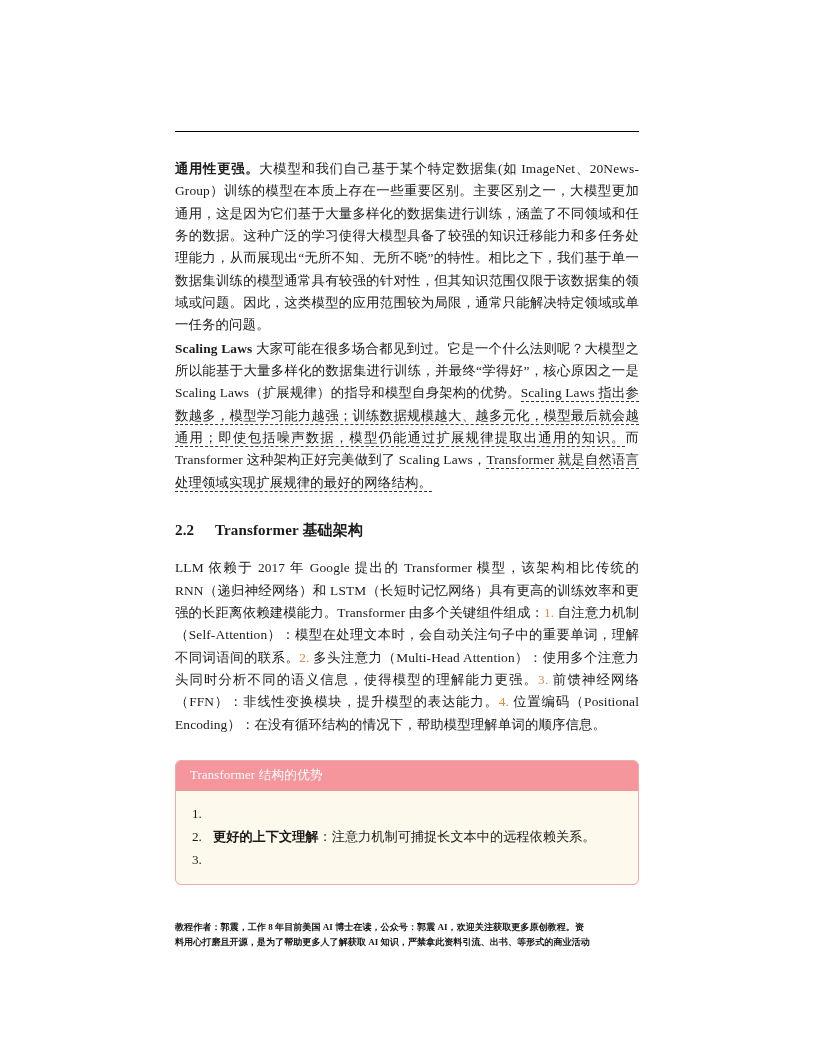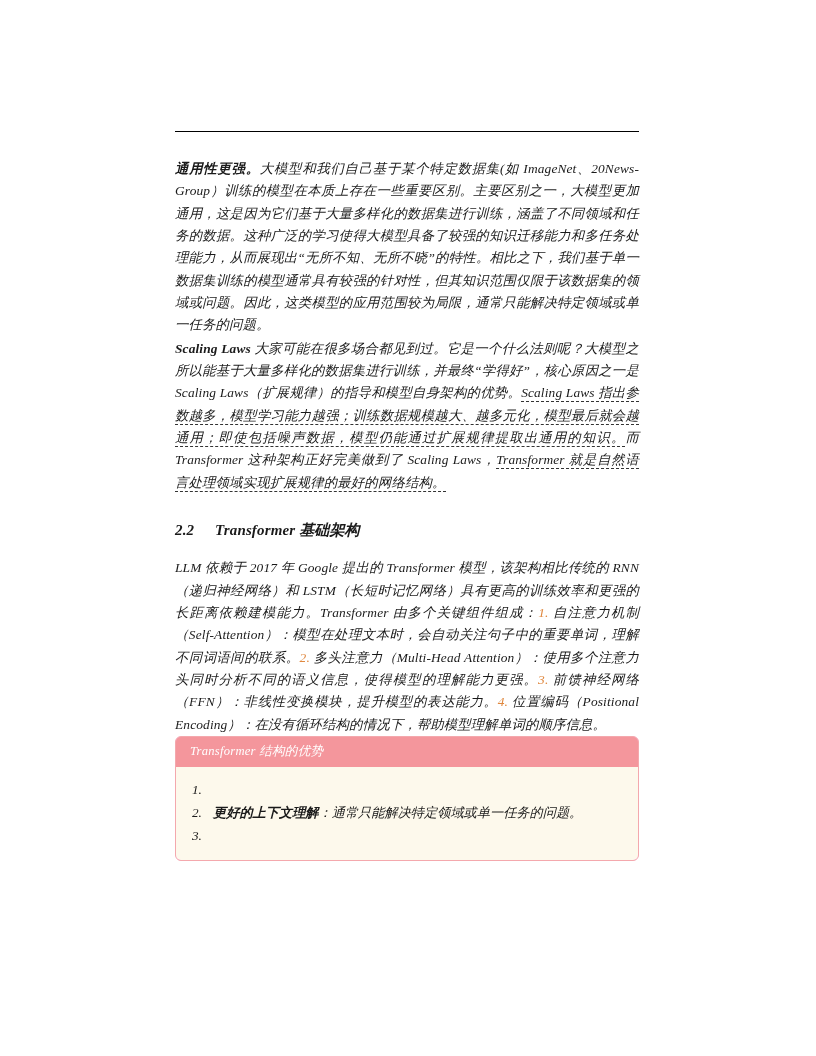--- a/index.html
+++ b/index.html
@@ -15,21 +15,20 @@
     color: #1a1a1a;
     overflow: hidden;
   }
 
   .page {
     position: absolute;
     left: 0; top: 0;
     width: 816px;
     height: 1020px;
     background: #ffffff;
-    font-style: italic;
   }
 
   .content {
     position: absolute;
     left: 175px;
     top: 131px;
     width: 464px;
   }
 
   .top-rule {
@@ -67,20 +66,21 @@
     display: inline-block;
     width: 40px;
   }
 
   .num-marker {
     color: #e0883f;
   }
 
   
   .callout {
+    margin-top: 24px;
     border: 1.4px solid #f4a8ad;
     border-radius: 6px;
     overflow: hidden;
     background: #f9a8d4;
     box-shadow: 0 0 0 0 rgba(0,0,0,0);
   }
   .callout-header {
     background: #f4969c;
     color: #ffffff;
     font-size: 12.6px;
@@ -141,25 +141,29 @@
 
     <div class="callout">
       <div class="callout-header">Transformer 结构的优势</div>
       <div class="callout-body">
         <ul class="callout-list">
           <li>
             <span class="idx">1.</span>
           </li>
           <li>
             <span class="idx">2.</span>
-            <span class="txt"><b>更好的上下文理解</b><span>：</span><span>通常只能解决特定领域或单一任务的问题。</span></span>
+            <span class="txt"><b>更好的上下文理解</b><span>：</span><span>注意力机制可捕捉长文本中的远程依赖关系。</span></span>
           </li>
           <li>
             <span class="idx">3.</span>
           </li>
         </ul>
       </div>
     </div>
 
   </div>
 
+  <div class="footer">
+    <div>教程作者：郭震，工作 8 年目前美国 AI 博士在读，公众号：郭震 AI，欢迎关注获取更多原创教程。资</div>
+    <div>料用心打磨且开源，是为了帮助更多人了解获取 AI 知识，严禁拿此资料引流、出书、等形式的商业活动</div>
+  </div>
 
 </div>
 
 </body></html>

